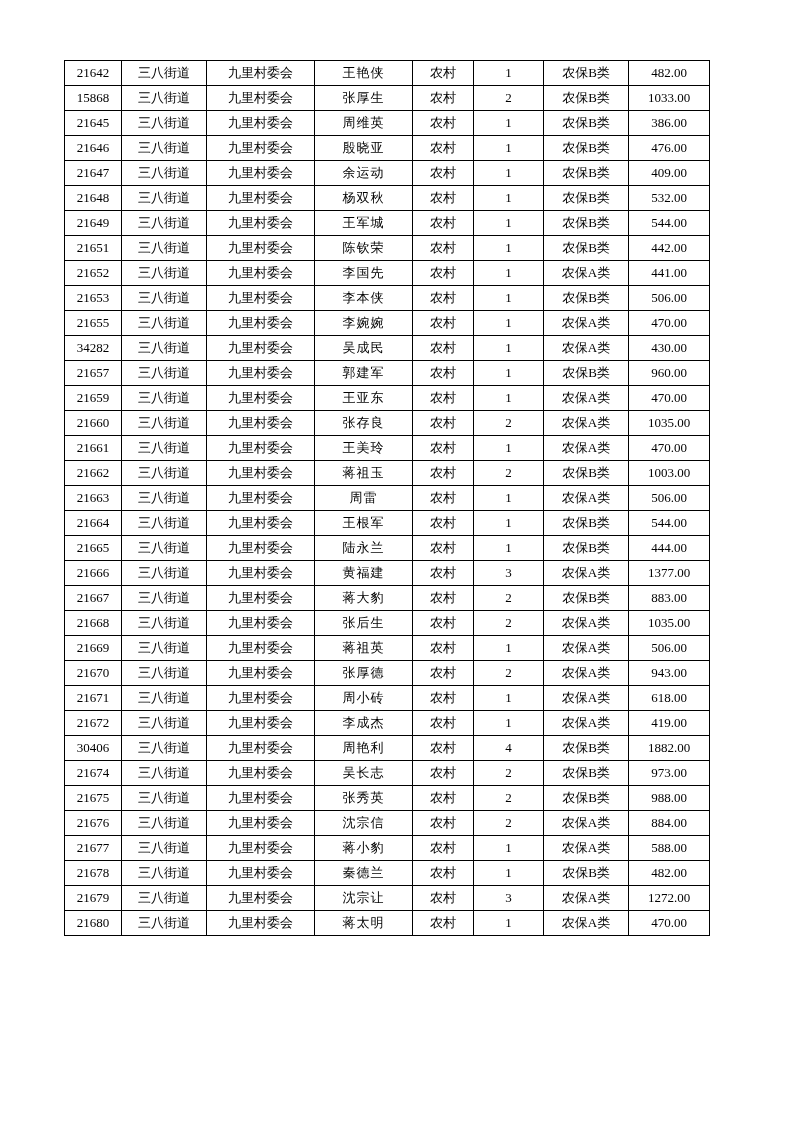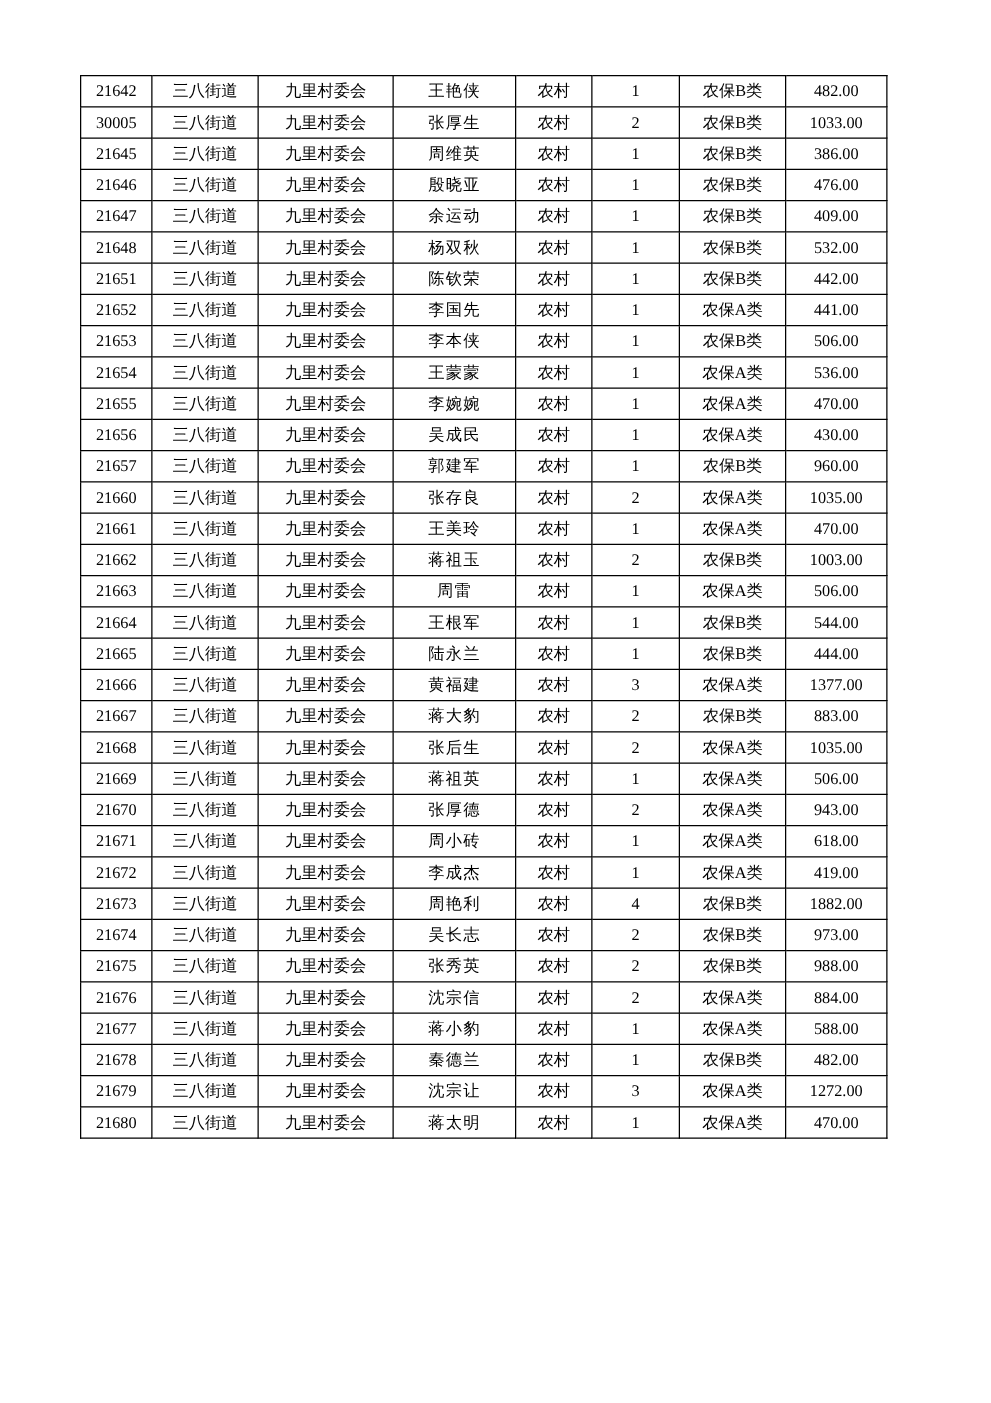--- a/index.html
+++ b/index.html
@@ -52,21 +52,21 @@
           <td class="col-id">21642</td>
           <td class="col-street">三八街道</td>
           <td class="col-village">九里村委会</td>
           <td class="col-name">王艳侠</td>
           <td class="col-type">农村</td>
           <td class="col-count">1</td>
           <td class="col-category">农保B类</td>
           <td class="col-amount">482.00</td>
         </tr>
         <tr>
-          <td class="col-id">30005</td>
+          <td class="col-id">15868</td>
           <td class="col-street">三八街道</td>
           <td class="col-village">九里村委会</td>
           <td class="col-name">张厚生</td>
           <td class="col-type">农村</td>
           <td class="col-count">2</td>
           <td class="col-category">农保B类</td>
           <td class="col-amount">1033.00</td>
         </tr>
         <tr>
           <td class="col-id">21645</td>
@@ -102,20 +102,30 @@
           <td class="col-id">21648</td>
           <td class="col-street">三八街道</td>
           <td class="col-village">九里村委会</td>
           <td class="col-name">杨双秋</td>
           <td class="col-type">农村</td>
           <td class="col-count">1</td>
           <td class="col-category">农保B类</td>
           <td class="col-amount">532.00</td>
         </tr>
         <tr>
+          <td class="col-id">21649</td>
+          <td class="col-street">三八街道</td>
+          <td class="col-village">九里村委会</td>
+          <td class="col-name">王军城</td>
+          <td class="col-type">农村</td>
+          <td class="col-count">1</td>
+          <td class="col-category">农保B类</td>
+          <td class="col-amount">544.00</td>
+        </tr>
+        <tr>
           <td class="col-id">21651</td>
           <td class="col-street">三八街道</td>
           <td class="col-village">九里村委会</td>
           <td class="col-name">陈钦荣</td>
           <td class="col-type">农村</td>
           <td class="col-count">1</td>
           <td class="col-category">农保B类</td>
           <td class="col-amount">442.00</td>
         </tr>
         <tr>
@@ -132,60 +142,60 @@
           <td class="col-id">21653</td>
           <td class="col-street">三八街道</td>
           <td class="col-village">九里村委会</td>
           <td class="col-name">李本侠</td>
           <td class="col-type">农村</td>
           <td class="col-count">1</td>
           <td class="col-category">农保B类</td>
           <td class="col-amount">506.00</td>
         </tr>
         <tr>
-          <td class="col-id">21654</td>
-          <td class="col-street">三八街道</td>
-          <td class="col-village">九里村委会</td>
-          <td class="col-name">王蒙蒙</td>
-          <td class="col-type">农村</td>
-          <td class="col-count">1</td>
-          <td class="col-category">农保A类</td>
-          <td class="col-amount">536.00</td>
-        </tr>
-        <tr>
           <td class="col-id">21655</td>
           <td class="col-street">三八街道</td>
           <td class="col-village">九里村委会</td>
           <td class="col-name">李婉婉</td>
           <td class="col-type">农村</td>
           <td class="col-count">1</td>
           <td class="col-category">农保A类</td>
           <td class="col-amount">470.00</td>
         </tr>
         <tr>
-          <td class="col-id">21656</td>
+          <td class="col-id">34282</td>
           <td class="col-street">三八街道</td>
           <td class="col-village">九里村委会</td>
           <td class="col-name">吴成民</td>
           <td class="col-type">农村</td>
           <td class="col-count">1</td>
           <td class="col-category">农保A类</td>
           <td class="col-amount">430.00</td>
         </tr>
         <tr>
           <td class="col-id">21657</td>
           <td class="col-street">三八街道</td>
           <td class="col-village">九里村委会</td>
           <td class="col-name">郭建军</td>
           <td class="col-type">农村</td>
           <td class="col-count">1</td>
           <td class="col-category">农保B类</td>
           <td class="col-amount">960.00</td>
         </tr>
         <tr>
+          <td class="col-id">21659</td>
+          <td class="col-street">三八街道</td>
+          <td class="col-village">九里村委会</td>
+          <td class="col-name">王亚东</td>
+          <td class="col-type">农村</td>
+          <td class="col-count">1</td>
+          <td class="col-category">农保A类</td>
+          <td class="col-amount">470.00</td>
+        </tr>
+        <tr>
           <td class="col-id">21660</td>
           <td class="col-street">三八街道</td>
           <td class="col-village">九里村委会</td>
           <td class="col-name">张存良</td>
           <td class="col-type">农村</td>
           <td class="col-count">2</td>
           <td class="col-category">农保A类</td>
           <td class="col-amount">1035.00</td>
         </tr>
         <tr>
@@ -302,21 +312,21 @@
           <td class="col-id">21672</td>
           <td class="col-street">三八街道</td>
           <td class="col-village">九里村委会</td>
           <td class="col-name">李成杰</td>
           <td class="col-type">农村</td>
           <td class="col-count">1</td>
           <td class="col-category">农保A类</td>
           <td class="col-amount">419.00</td>
         </tr>
         <tr>
-          <td class="col-id">21673</td>
+          <td class="col-id">30406</td>
           <td class="col-street">三八街道</td>
           <td class="col-village">九里村委会</td>
           <td class="col-name">周艳利</td>
           <td class="col-type">农村</td>
           <td class="col-count">4</td>
           <td class="col-category">农保B类</td>
           <td class="col-amount">1882.00</td>
         </tr>
         <tr>
           <td class="col-id">21674</td>

